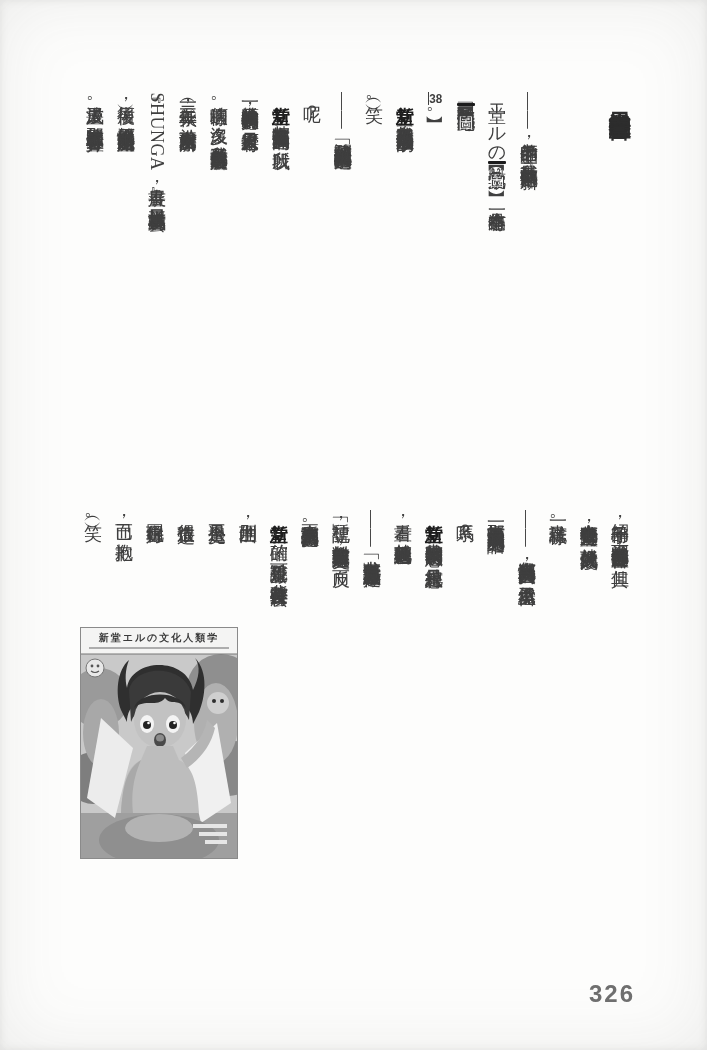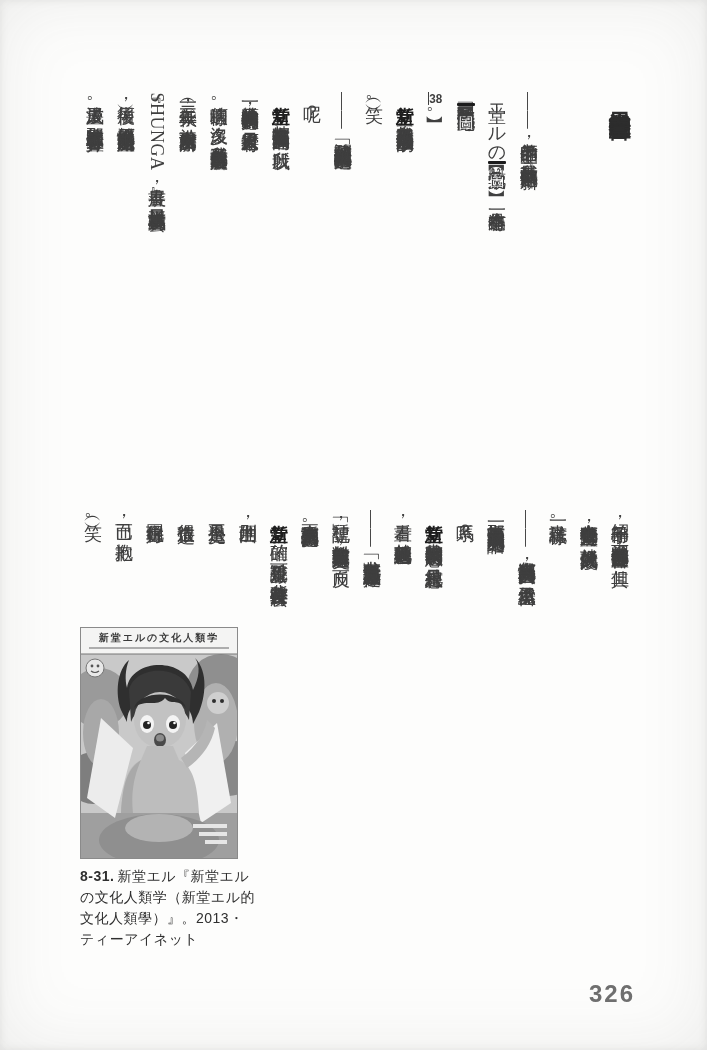--- a/index.html
+++ b/index.html
@@ -151,20 +151,17 @@
         <path d="M10,43 Q14,46 18,43" stroke="#555" stroke-width="1.2" fill="none"></path>
 
         <rect x="0" y="0" width="156" height="26" fill="#f4f4f3"></rect>
         <rect x="0" y="25.5" width="156" height="1" fill="#777"></rect>
         <rect x="8" y="19" width="140" height="2" fill="#adadad"></rect>
       </svg>
       <div style="position:absolute;left:0;top:3px;width:100%;text-align:center;
                   font-family:'Liberation Sans',sans-serif;font-size:10px;font-weight:700;
                   color:#3a3a3a;letter-spacing:2px;">新堂エルの文化人類学</div>
     </div>
-    <div class="caption">
-      <span class="cap-label">8-31.</span><span>新堂エル『新堂エルの文化人類学（新堂エル的文化人類學）』。2013・ティーアイネット</span>
-    </div>
   </div>
 
   <div class="page-number">326</div>
 
 </div>
 
 </body></html>

